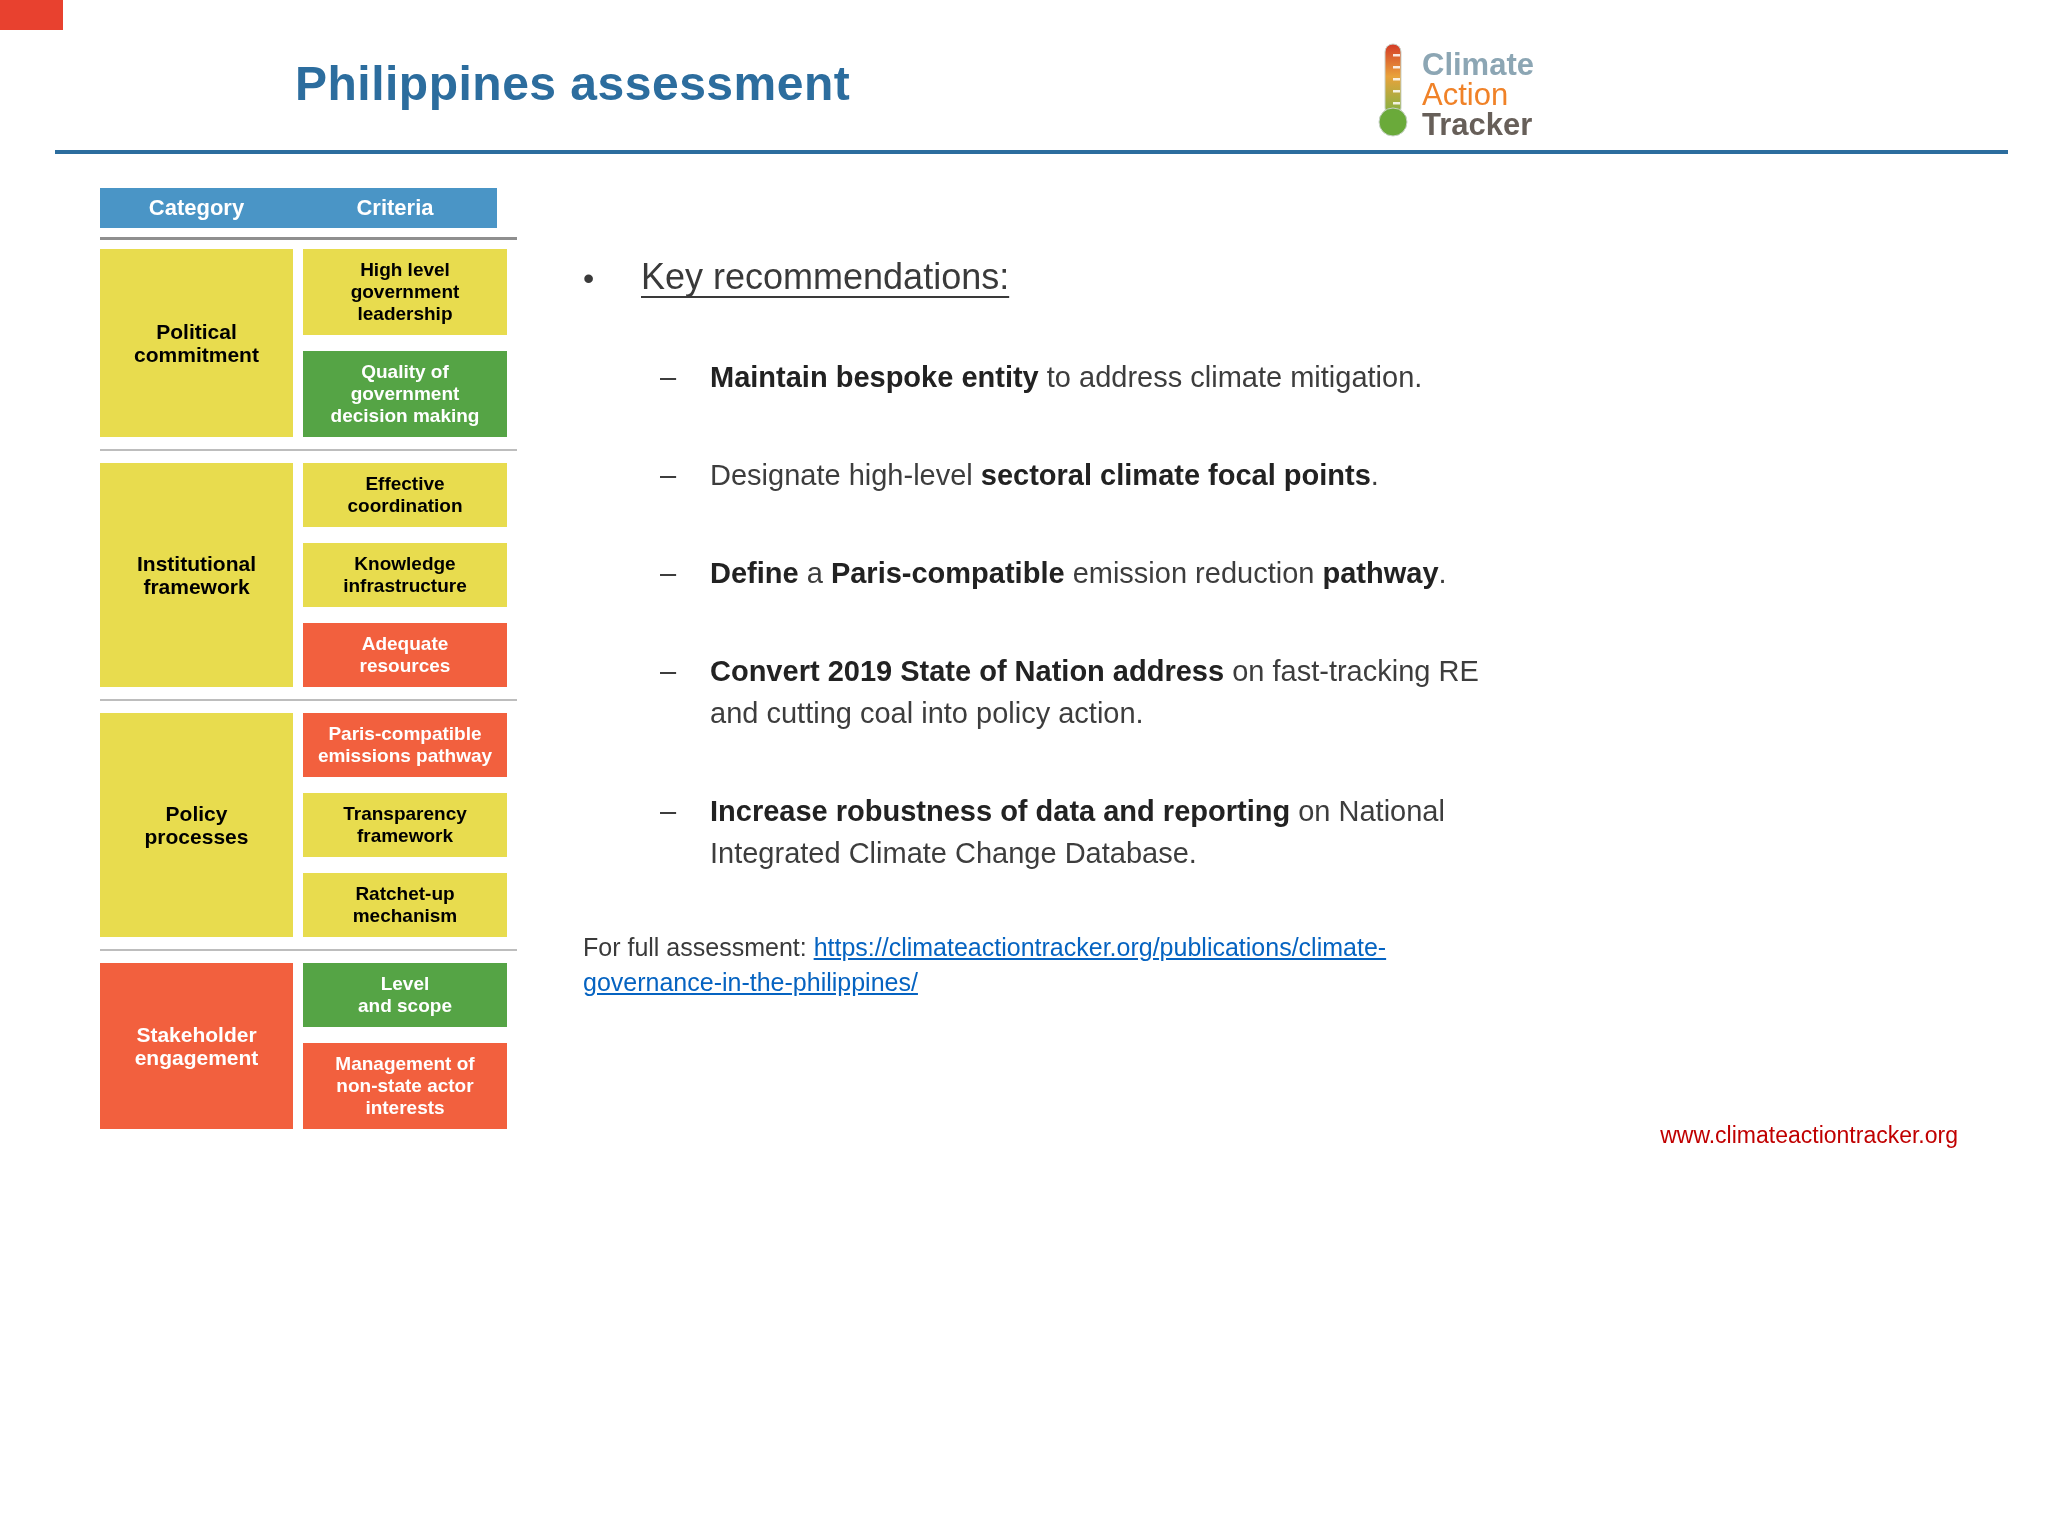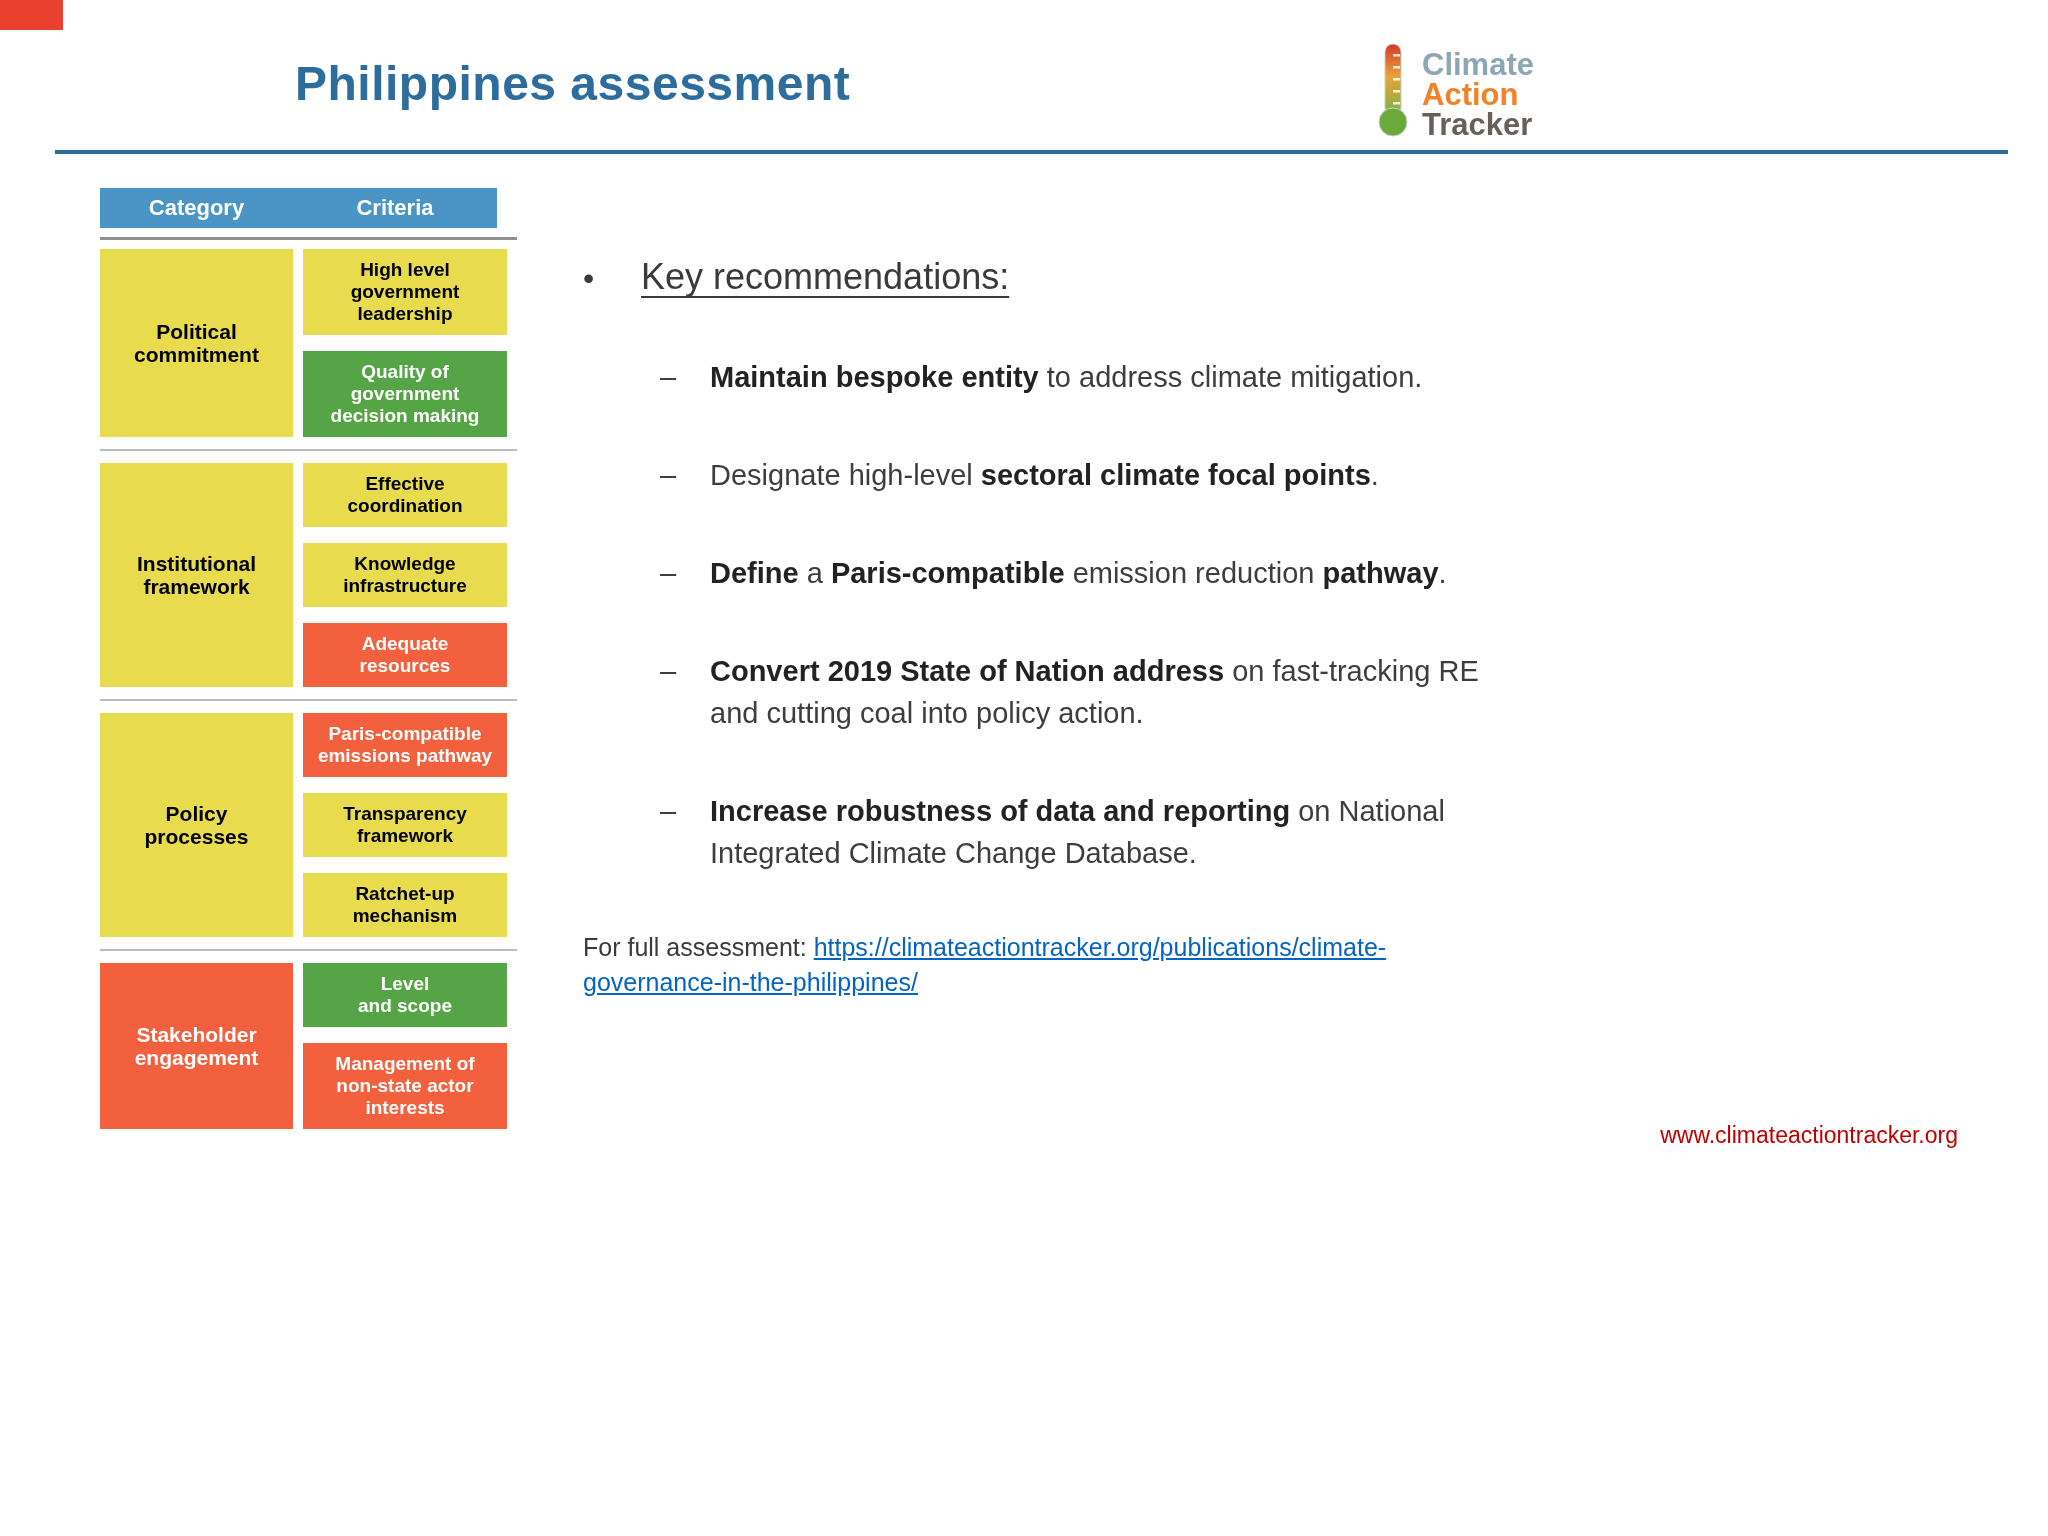--- a/index.html
+++ b/index.html
@@ -9,21 +9,21 @@
     font-family:"Liberation Sans", sans-serif; overflow:hidden;
   }
   .corner-strip { position:absolute; left:0; top:0; width:63px; height:30px; background:var(--corner_red); }
   .title { position:absolute; left:295px; top:56px; font-size:48px; font-weight:700; color:var(--title_blue); letter-spacing:0.5px; }
   .rule { position:absolute; left:55px; top:150px; width:1953px; height:4px; background:var(--title_blue); }
 
   
   .logo { position:absolute; left:1372px; top:42px; display:flex; align-items:flex-start; gap:8px; }
   .logo-text { margin-top:8px; font-size:31px; line-height:30px; }
   .logo-climate { color:var(--logo_climate); font-weight:700; }
-  .logo-action  { color:var(--logo_action);  font-weight:700; }
+  .logo-action  { color:var(--logo_action);  font-weight:400; }
   .logo-tracker { color:var(--logo_tracker); font-weight:700; }
 
   
   .table { position:absolute; left:100px; top:188px; width:417px; }
   .thead { display:flex; }
   .th { height:40px; display:flex; align-items:center; justify-content:center;
         background:var(--header_blue); color:#fff; font-weight:700; font-size:22px; }
   .th-cat { width:193px; } .th-crit { width:204px; }
   .head-sep { width:417px; height:3px; background:#8f8f8f; margin:9px 0 9px; }
   .sep { width:417px; height:2px; background:#bdbdbd; margin:12px 0; }

